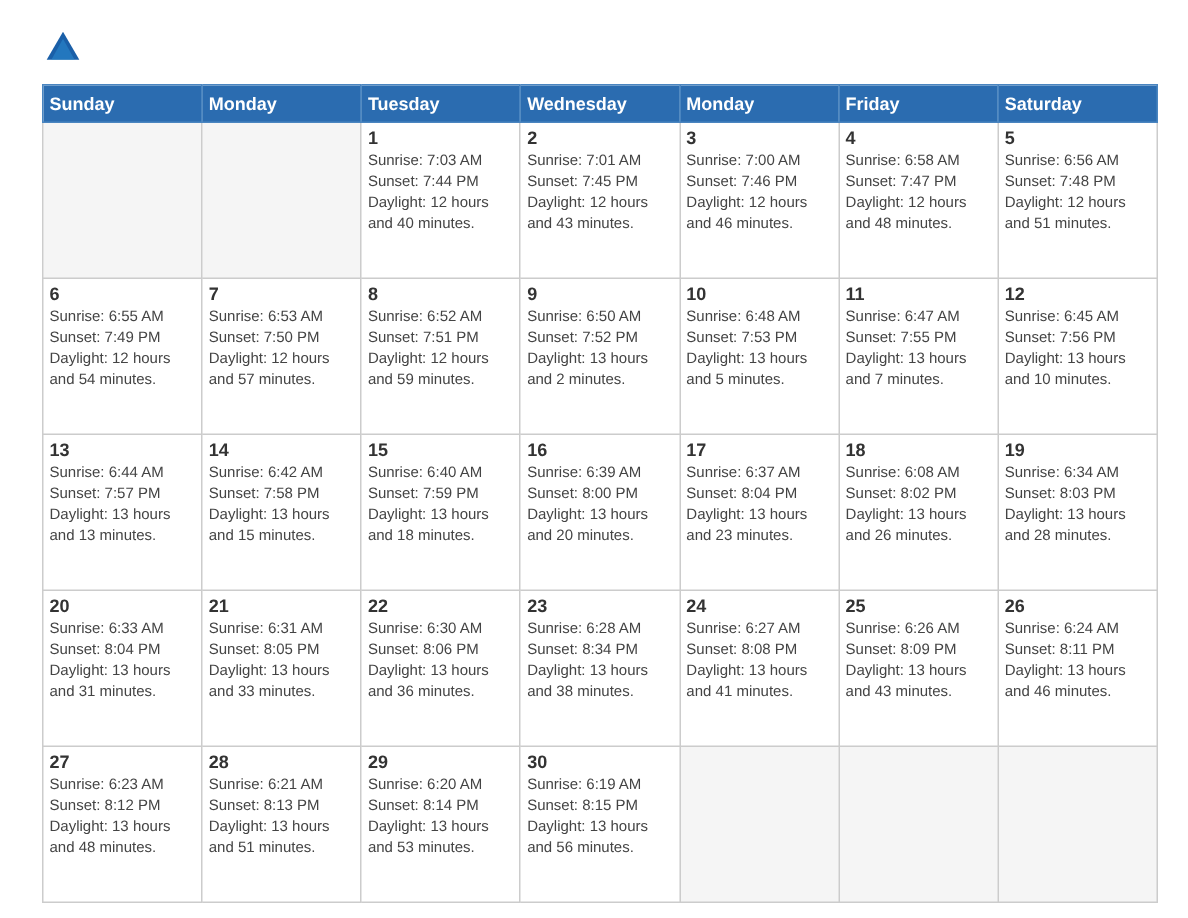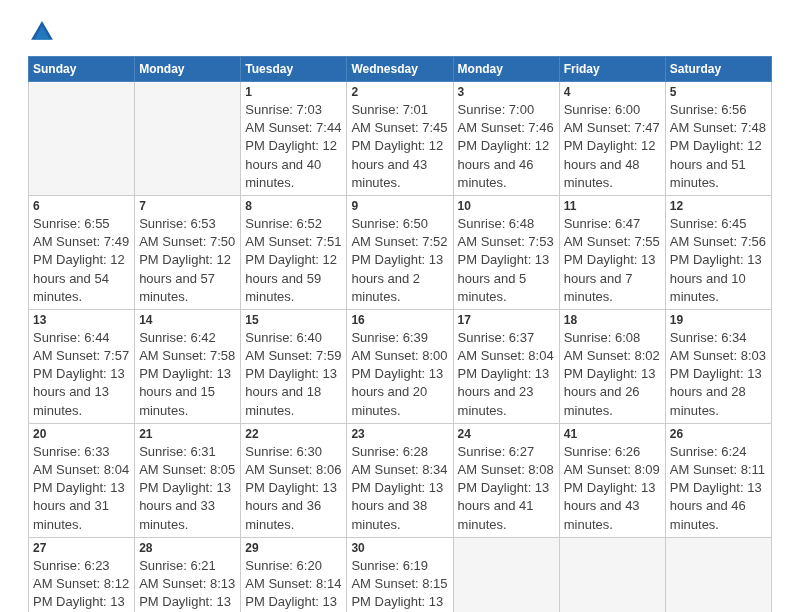--- a/index.html
+++ b/index.html
@@ -82,21 +82,21 @@
     .calendar td.empty {
       background: #f5f5f5;
     }
     .day-num {
       font-size: 12px;
       font-weight: bold;
       margin-bottom: 2px;
       display: block;
     }
     .day-info {
-      font-size: 13px;
+      font-size: 10px;
       line-height: 1.4;
       color: #444;
     }
     .last-row td {
       height: 68px;
     }
   </style>
 </head>
 <body>
 
@@ -147,21 +147,21 @@
 Daylight: 12 hours and 43 minutes.</div>
           </td>
           <td>
             <span class="day-num">3</span>
             <div class="day-info">Sunrise: 7:00 AM
 Sunset: 7:46 PM
 Daylight: 12 hours and 46 minutes.</div>
           </td>
           <td>
             <span class="day-num">4</span>
-            <div class="day-info">Sunrise: 6:00 AM
+            <div class="day-info">Sunrise: 6:58 AM
 Sunset: 7:47 PM
 Daylight: 12 hours and 48 minutes.</div>
           </td>
           <td>
             <span class="day-num">5</span>
             <div class="day-info">Sunrise: 6:56 AM
 Sunset: 7:48 PM
 Daylight: 12 hours and 51 minutes.</div>
           </td>
         </tr>
@@ -278,21 +278,21 @@
 Sunset: 8:34 PM
 Daylight: 13 hours and 38 minutes.</div>
           </td>
           <td>
             <span class="day-num">24</span>
             <div class="day-info">Sunrise: 6:27 AM
 Sunset: 8:08 PM
 Daylight: 13 hours and 41 minutes.</div>
           </td>
           <td>
-            <span class="day-num">41</span>
+            <span class="day-num">25</span>
             <div class="day-info">Sunrise: 6:26 AM
 Sunset: 8:09 PM
 Daylight: 13 hours and 43 minutes.</div>
           </td>
           <td>
             <span class="day-num">26</span>
             <div class="day-info">Sunrise: 6:24 AM
 Sunset: 8:11 PM
 Daylight: 13 hours and 46 minutes.</div>
           </td>

